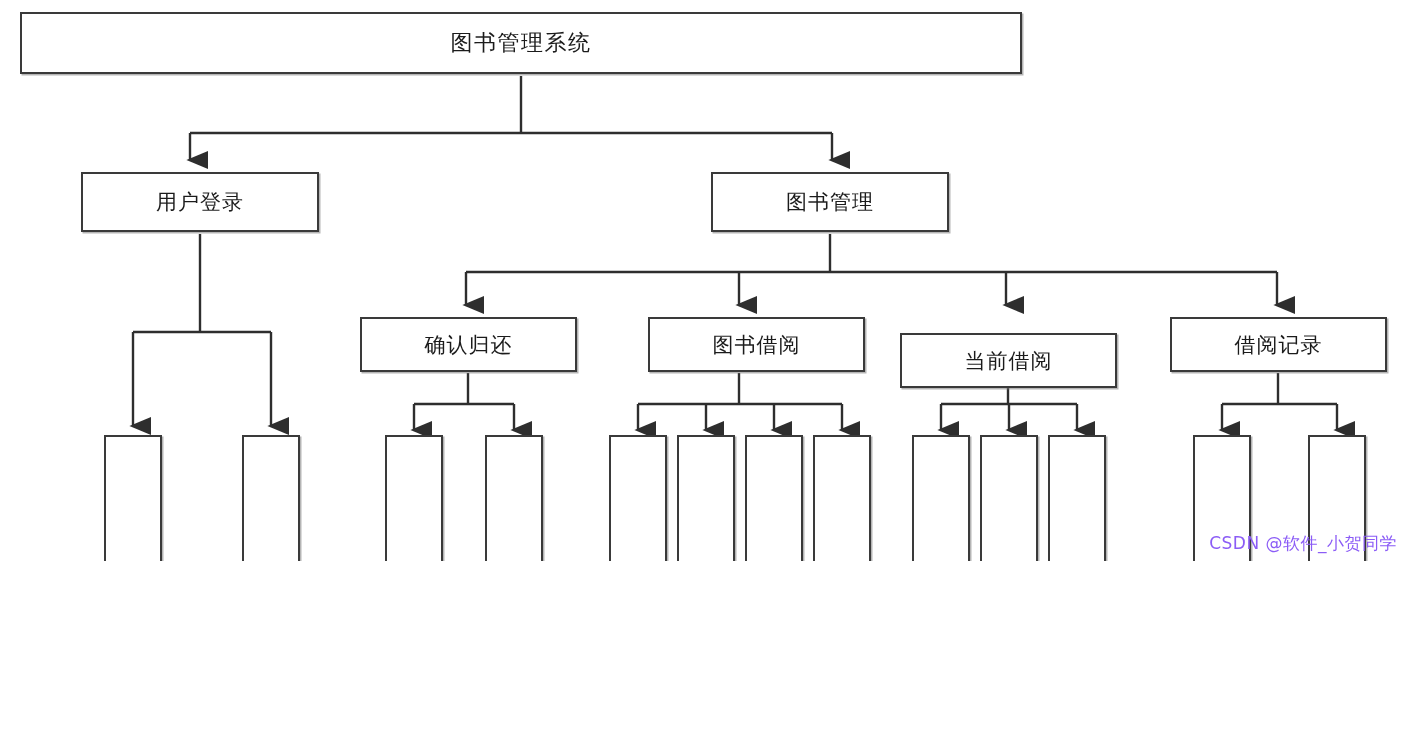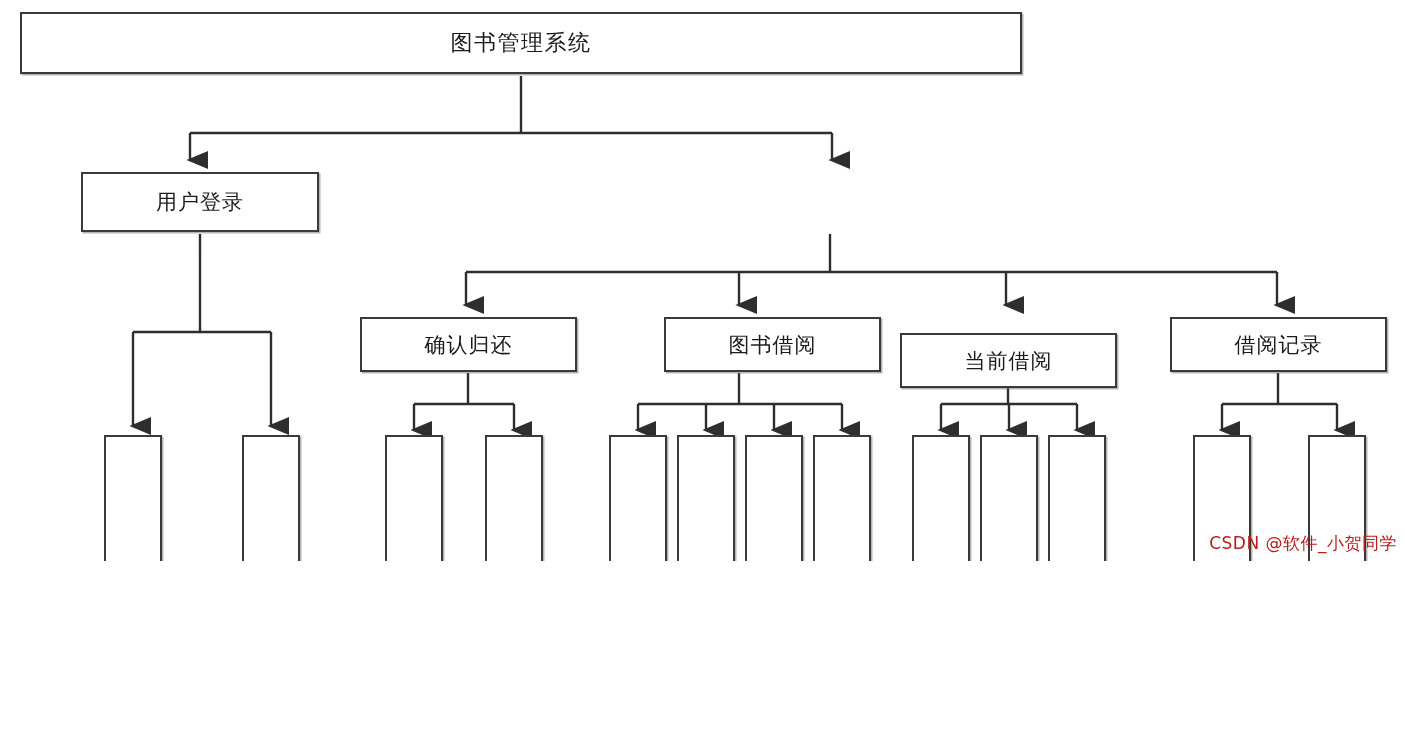--- a/index.html
+++ b/index.html
@@ -61,21 +61,21 @@
   }
   .label {
     display: block;
     text-align: center;
   }
   .watermark {
     position: absolute;
     right: 8px;
     bottom: 6px;
     font-size: 17px;
-    color: #b91c1c;
+    color: #8b5cf6;
     letter-spacing: 0.5px;
     white-space: nowrap;
     font-family: "DejaVu Sans", "Liberation Sans", sans-serif;
   }
 </style>
 </head>
 <body>
 
 <div id="canvas">
 
@@ -129,25 +129,28 @@
     </g>
   </svg>
 
   <div class="node node-h node-root" style="left:20px; top:12px; width:1002px; height:62px;">
     <span class="label">图书管理系统</span>
   </div>
 
   <div class="node node-h" style="left:81px; top:172px; width:238px; height:60px;">
     <span class="label">用户登录</span>
   </div>
+  <div class="node node-h" style="left:711px; top:172px; width:238px; height:60px;">
+    <span class="label">图书管理</span>
+  </div>
 
   <div class="node node-h" style="left:360px; top:317px; width:217px; height:55px;">
     <span class="label">确认归还</span>
   </div>
-  <div class="node node-h" style="left:664px; top:317px; width:217px; height:55px;">
+  <div class="node node-h" style="left:648px; top:317px; width:217px; height:55px;">
     <span class="label">图书借阅</span>
   </div>
   <div class="node node-h" style="left:900px; top:317px; width:217px; height:55px;margin-top:16px;">
     <span class="label">当前借阅</span>
   </div>
   <div class="node node-h" style="left:1170px; top:317px; width:217px; height:55px;">
     <span class="label">借阅记录</span>
   </div>
 
   <div class="node node-leaf" style="left:104px; top:435px; width:58px; height:300px;">

